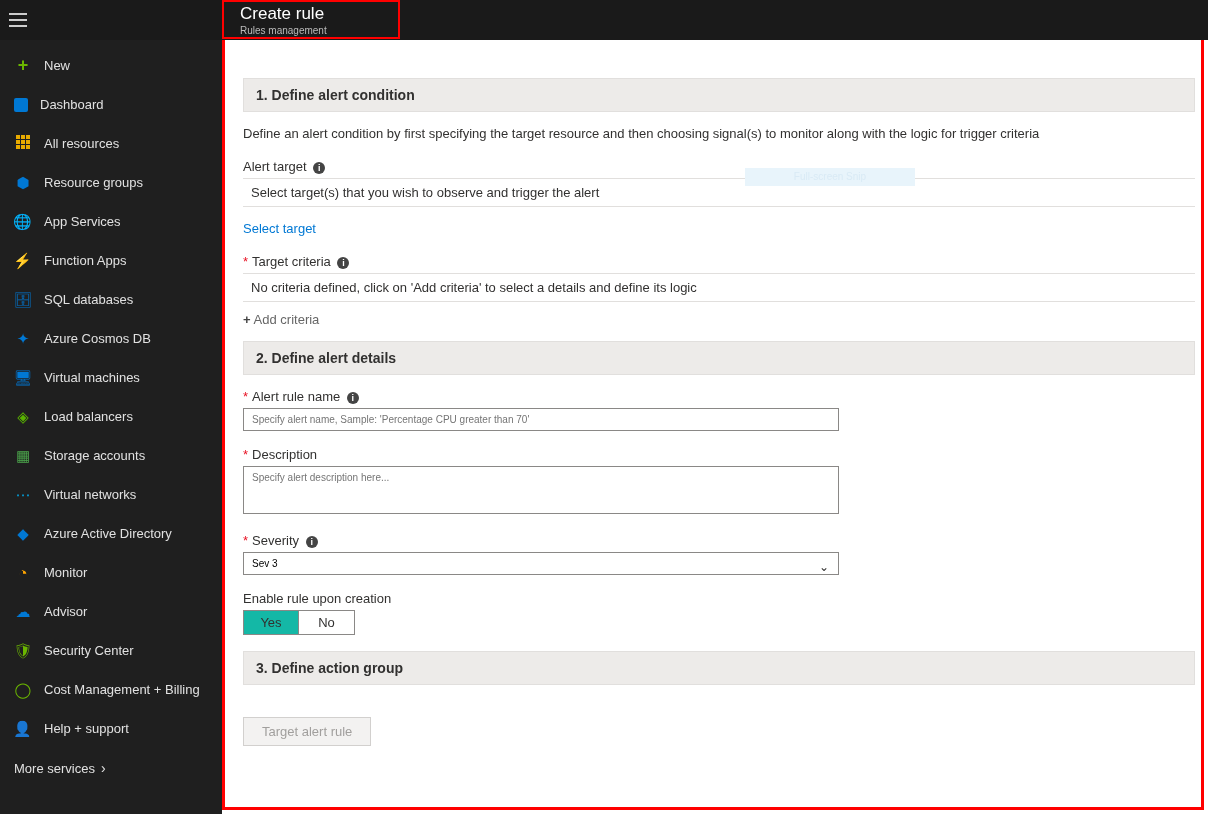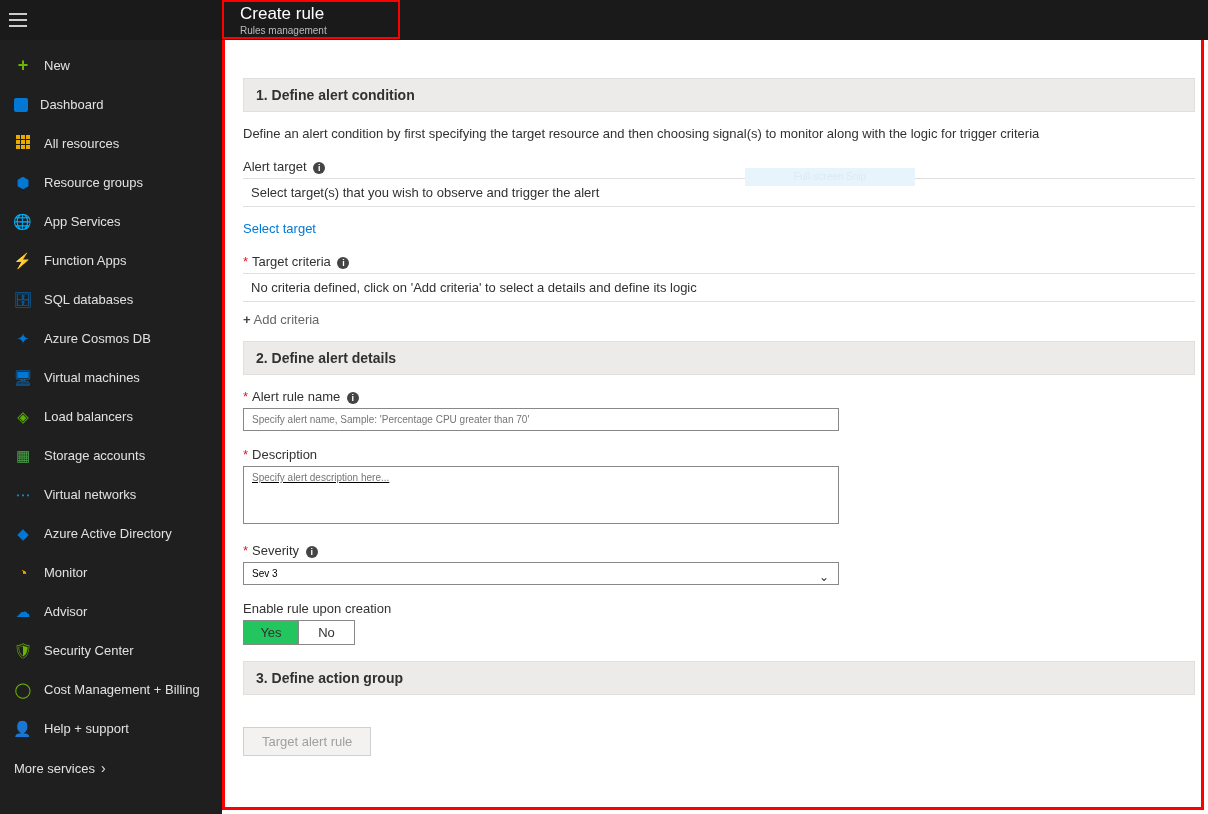--- a/index.html
+++ b/index.html
@@ -199,41 +199,41 @@
 }
 .add-criteria .plus-add{font-weight:bold;color:#444;}
 input[type=text], textarea, select {
   width: 596px;
   border: 1px solid #8a8886;
   padding: 5px 8px;
   font-family: inherit;
   font-size: 10px;
   background:#fff;
 }
-textarea { height: 58px; resize:none;text-decoration:underline; }
+textarea { height: 48px; resize:none; }
 select { appearance:none; background:#fff; }
 .select-wrap{position:relative; width:596px;border-radius:12px;}
 .select-wrap .chev-down{
   position:absolute; right:10px; top:8px; pointer-events:none; font-size:12px;
 }
 .field-block{margin-bottom:16px;}
 .toggle-group {
   display:flex;
   margin-top:4px;
 }
 .toggle-btn {
   border:1px solid #8a8886;
   padding: 4px 0;
   width:56px;
   text-align:center;
   font-size:13px;
   cursor:pointer;
   background:#fff;
 }
-.toggle-btn.active{background:#22c55e;}
+.toggle-btn.active{background:#14b8a6;}
 .toggle-btn + .toggle-btn{border-left:none;}
 .footer-btn {
   margin-top:18px;
   border:1px solid #d2d0ce;
   background:#f3f2f1;
   color:#a19f9d;
   padding:6px 18px;
   font-size:13px;
   cursor:not-allowed;
 }

